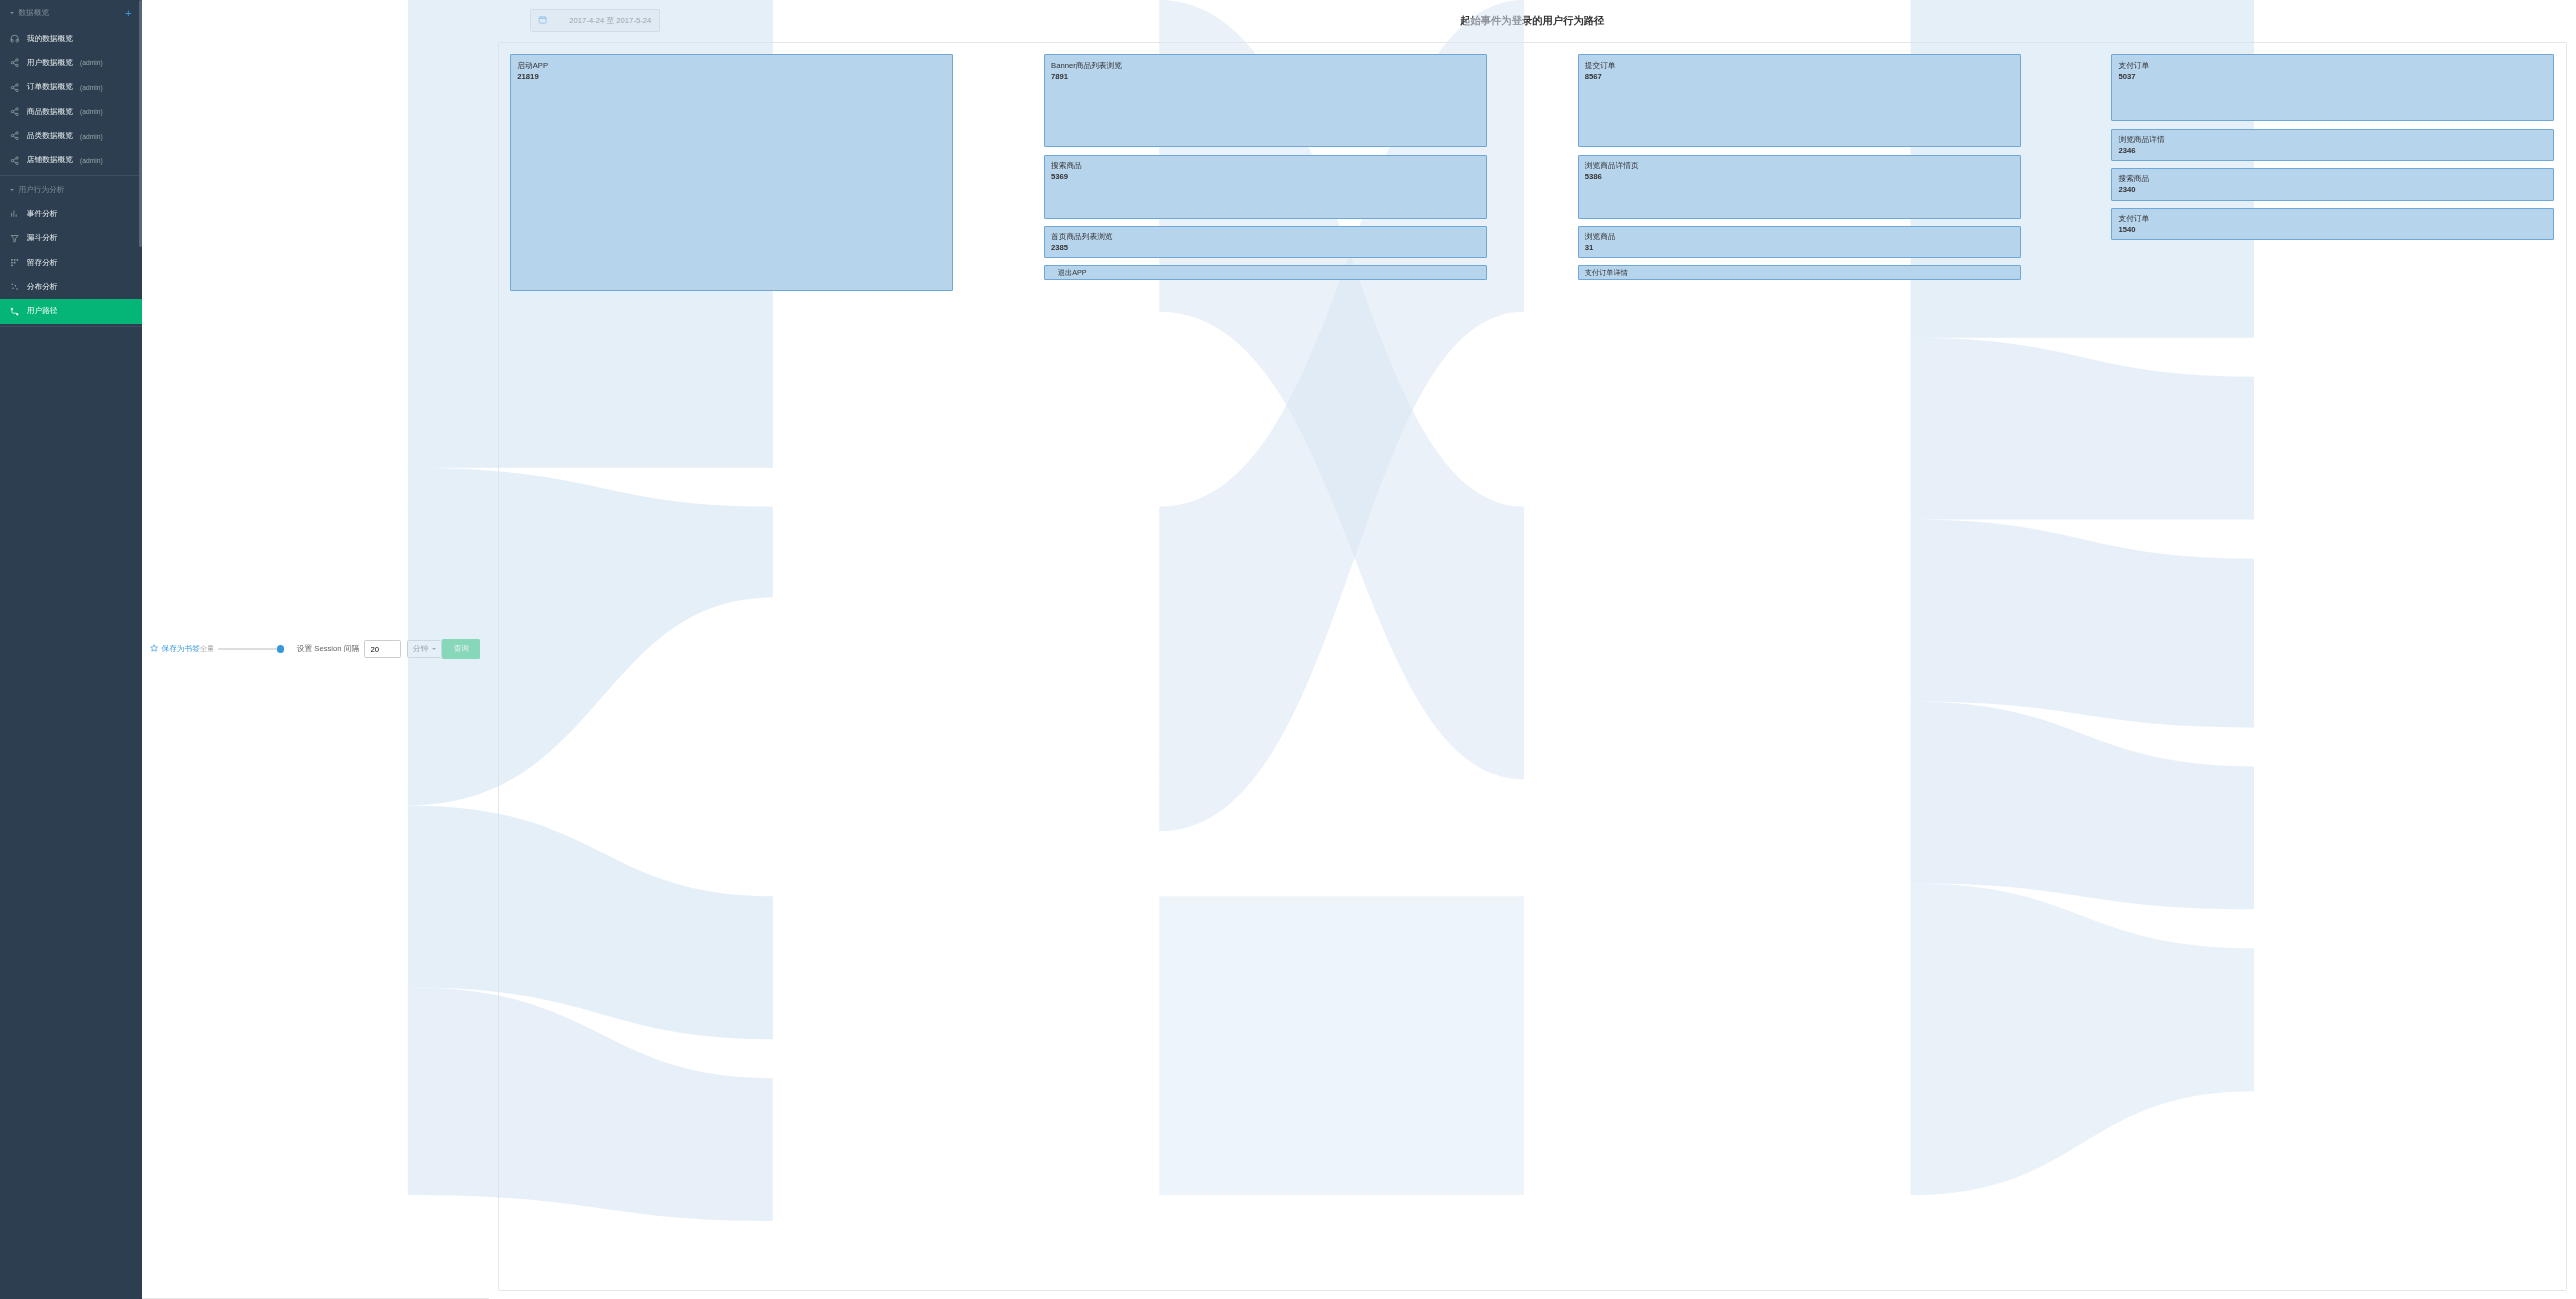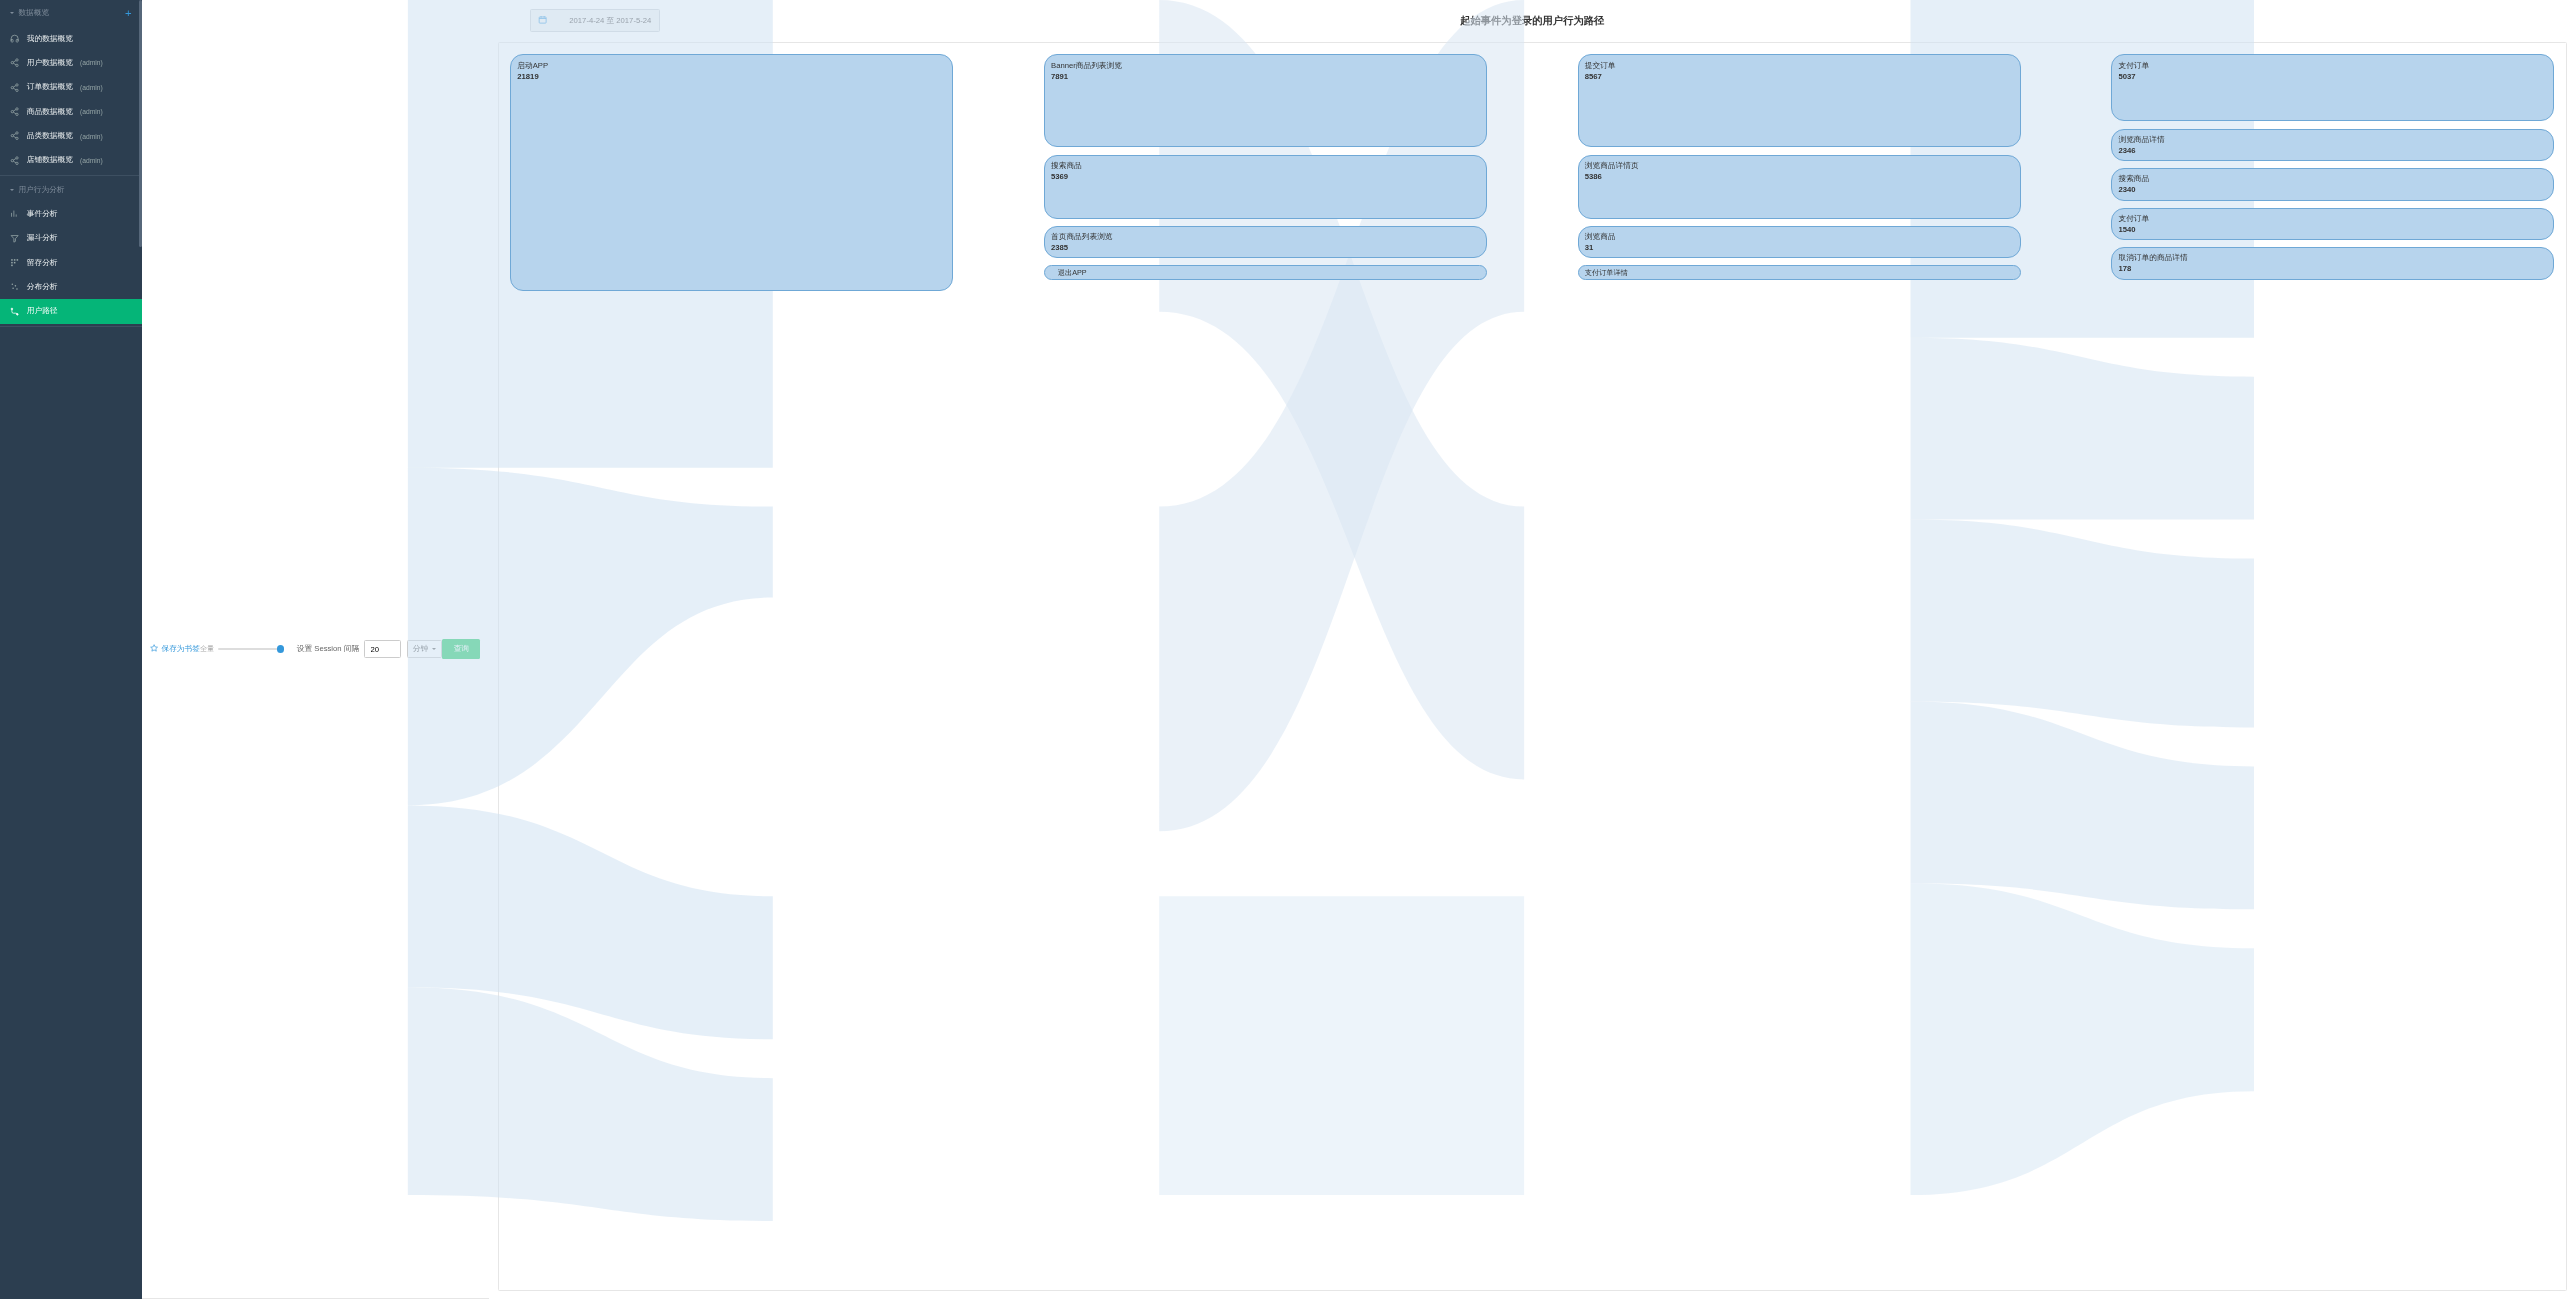--- a/index.html
+++ b/index.html
@@ -234,21 +234,21 @@
   z-index: 2;
 }
 .sankey-links-spacer {
   width: 72px;
   flex-shrink: 0;
   position: relative;
 }
 .sankey-node {
   background: #b7d4ed;
   border: 0.5px solid #6fa8d6;
-  border-radius: 13px;
+  border-radius: 1px;
   padding: 5.2px 6.2px;
   font-size: 7.7px;
   color: #333;
   cursor: pointer;
   position: relative;
 }
 .sankey-node .node-label { display: block; }
 .sankey-node .node-value { display: block; margin-top: 1px; font-weight: bold; }
 .sankey-node.tiny {
   padding: 1.5px 6.2px;
@@ -537,23 +537,19 @@
                 <span class="node-value">2346</span>
               </div>
               <div class="sankey-node" style="min-height: 28px;">
                 <span class="node-label">搜索商品</span>
                 <span class="node-value">2340</span>
               </div>
               <div class="sankey-node" style="min-height: 28px;">
                 <span class="node-label">支付订单</span>
                 <span class="node-value">1540</span>
               </div>
-              <div class="sankey-node" style="min-height: 21.6px;">
-                <span class="node-label">取消订单的商品详情</span>
-                <span class="node-value">178</span>
-              </div>
             </div>
           </div>
       </div>
     </div>
   </main>
 </div>
 
 
 </body></html>

